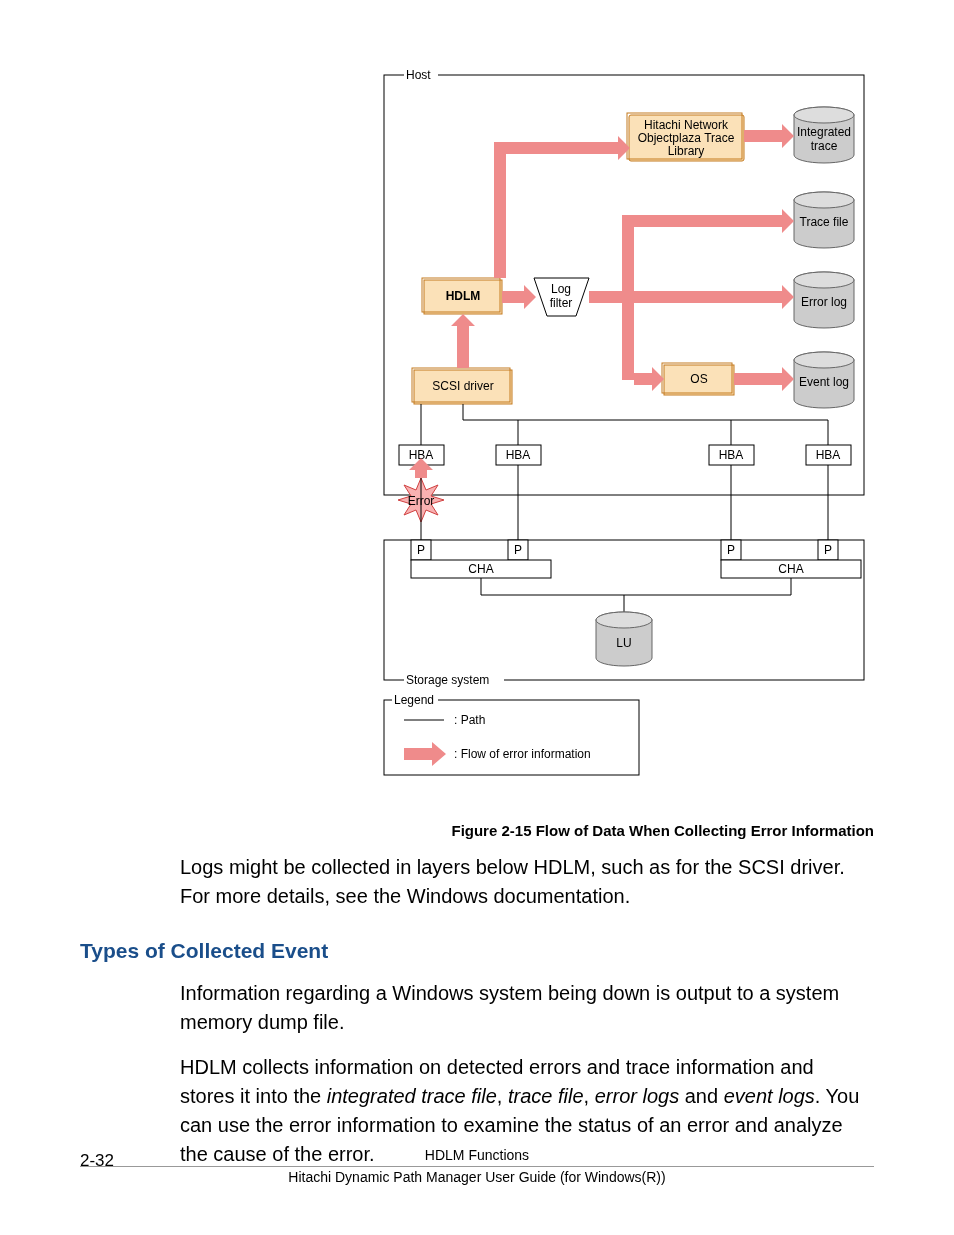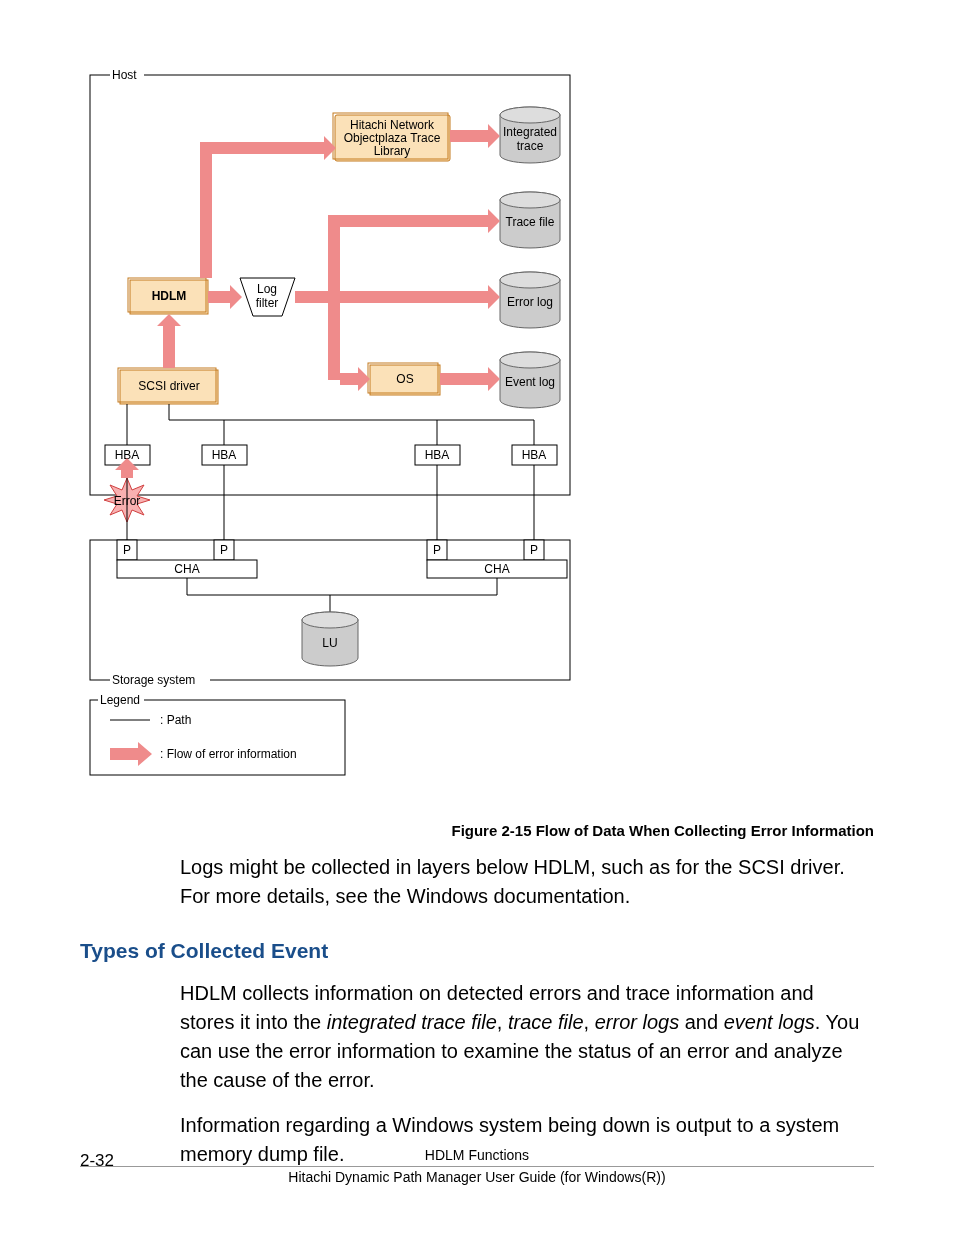--- a/index.html
+++ b/index.html
@@ -11,21 +11,21 @@
     height: 1235px;
     position: relative;
   }
   .page {
     padding: 60px 80px 40px 80px;
     box-sizing: border-box;
     height: 100%;
     position: relative;
   }
   .figure-wrap {
-    text-align: left;
+    text-align: right;
     margin-top: 0;
   }
   .figure-caption {
     font-weight: bold;
     font-size: 15px;
     text-align: right;
     margin: 18px 0 14px 0;
   }
   .body-text {
     font-size: 20px;
@@ -231,25 +231,25 @@
       </g>
     </svg>
   </div>
 
   <div class="figure-caption">Figure 2-15 Flow of Data When Collecting Error Information</div>
 
   <p class="body-text">Logs might be collected in layers below HDLM, such as for the SCSI driver. For more details, see the Windows documentation.</p>
 
   <h2 class="section-heading">Types of Collected Event</h2>
 
+  <p class="body-text">Information regarding a Windows system being down is output to a system memory dump file.</p>
+
   <p class="body-text">
     <span>HDLM collects information on detected errors and trace information and stores it into the </span><em>integrated trace file</em><span>, </span><em>trace file</em><span>, </span><em>error logs</em><span> and </span><em>event logs</em><span>. You can use the error information to examine the status of an error and analyze the cause of the error.</span>
   </p>
-
-  <p class="body-text">Information regarding a Windows system being down is output to a system memory dump file.</p>
 
   <div class="footer">
     <span class="pg">2-32</span>
     <span>HDLM Functions</span>
     <hr>
     <span>Hitachi Dynamic Path Manager User Guide (for Windows(R))</span>
   </div>
 
 </div>
 

